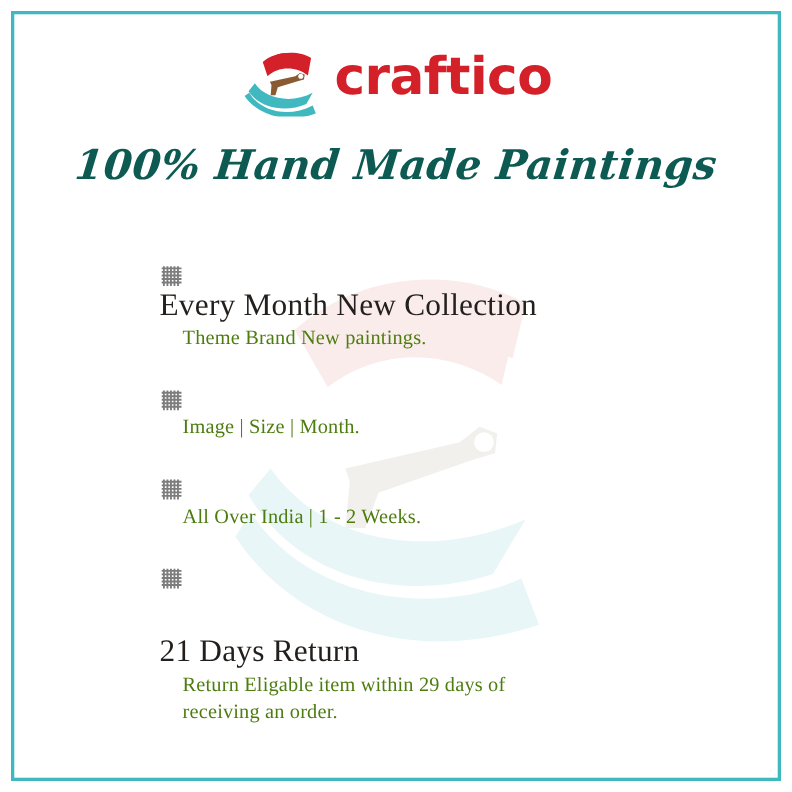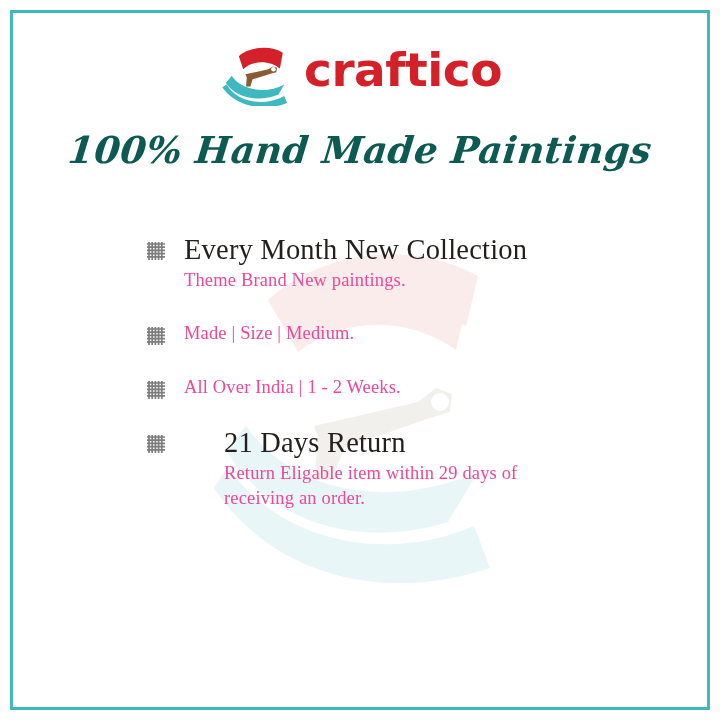--- a/index.html
+++ b/index.html
@@ -99,20 +99,21 @@
   .feature-list {
     position: absolute;
     left: 145px;
     top: 234px;
     width: 480px;
   }
   .feature-item {
     display: flex;
     align-items: flex-start;
     margin-bottom: 26px;
+    flex-direction: column;
   }
   .feature-item:last-child { margin-bottom: 0; gap: 40px; }
 
   .bullet-icon {
     flex: 0 0 auto;
     width: 22px;
     height: 22px;
     margin-top: 6px;
     margin-right: 17px;
   }
@@ -123,25 +124,26 @@
   .feature-title {
     font-family: "Liberation Serif", "DejaVu Serif", serif;
     font-size: 28.5px;
     color: #231f1c;
     line-height: 1.12;
     letter-spacing: 0.2px;
   }
   .feature-sub {
     font-family: "Liberation Serif", "DejaVu Serif", serif;
     font-size: 18.5px;
-    color: #ec4899;
+    color: #4d7c0f;
     line-height: 1.35;
     letter-spacing: 0.15px;
     margin-top: 2px;
     white-space: pre-line;
+    margin-left: 21px;
   }
 </style>
 </head>
 <body>
 
 <div id="poster">
 
   <div class="watermark">
     <svg viewBox="0 0 470 470" xmlns="http://www.w3.org/2000/svg" aria-hidden="true">
 
@@ -207,21 +209,21 @@
       <div class="feature-item">
         <span class="bullet-icon">
           <svg viewBox="0 0 22 22" xmlns="http://www.w3.org/2000/svg" aria-hidden="true">
             <g stroke="#7d7d7d" stroke-width="1.7">
               <path d="M2 4 H20 M2 7.2 H20 M2 10.4 H20 M2 13.6 H20 M2 16.8 H20"></path>
               <path d="M4 2 V20 M7.2 2 V20 M10.4 2 V20 M13.6 2 V20 M16.8 2 V20"></path>
             </g>
           </svg>
         </span>
         <span class="feature-text">
-          <div class="feature-sub">Made | Size | Medium.</div>
+          <div class="feature-sub">Image | Size | Month.</div>
         </span>
       </div>
 
       <div class="feature-item">
         <span class="bullet-icon">
           <svg viewBox="0 0 22 22" xmlns="http://www.w3.org/2000/svg" aria-hidden="true">
             <g stroke="#7d7d7d" stroke-width="1.7">
               <path d="M2 4 H20 M2 7.2 H20 M2 10.4 H20 M2 13.6 H20 M2 16.8 H20"></path>
               <path d="M4 2 V20 M7.2 2 V20 M10.4 2 V20 M13.6 2 V20 M16.8 2 V20"></path>
             </g>

